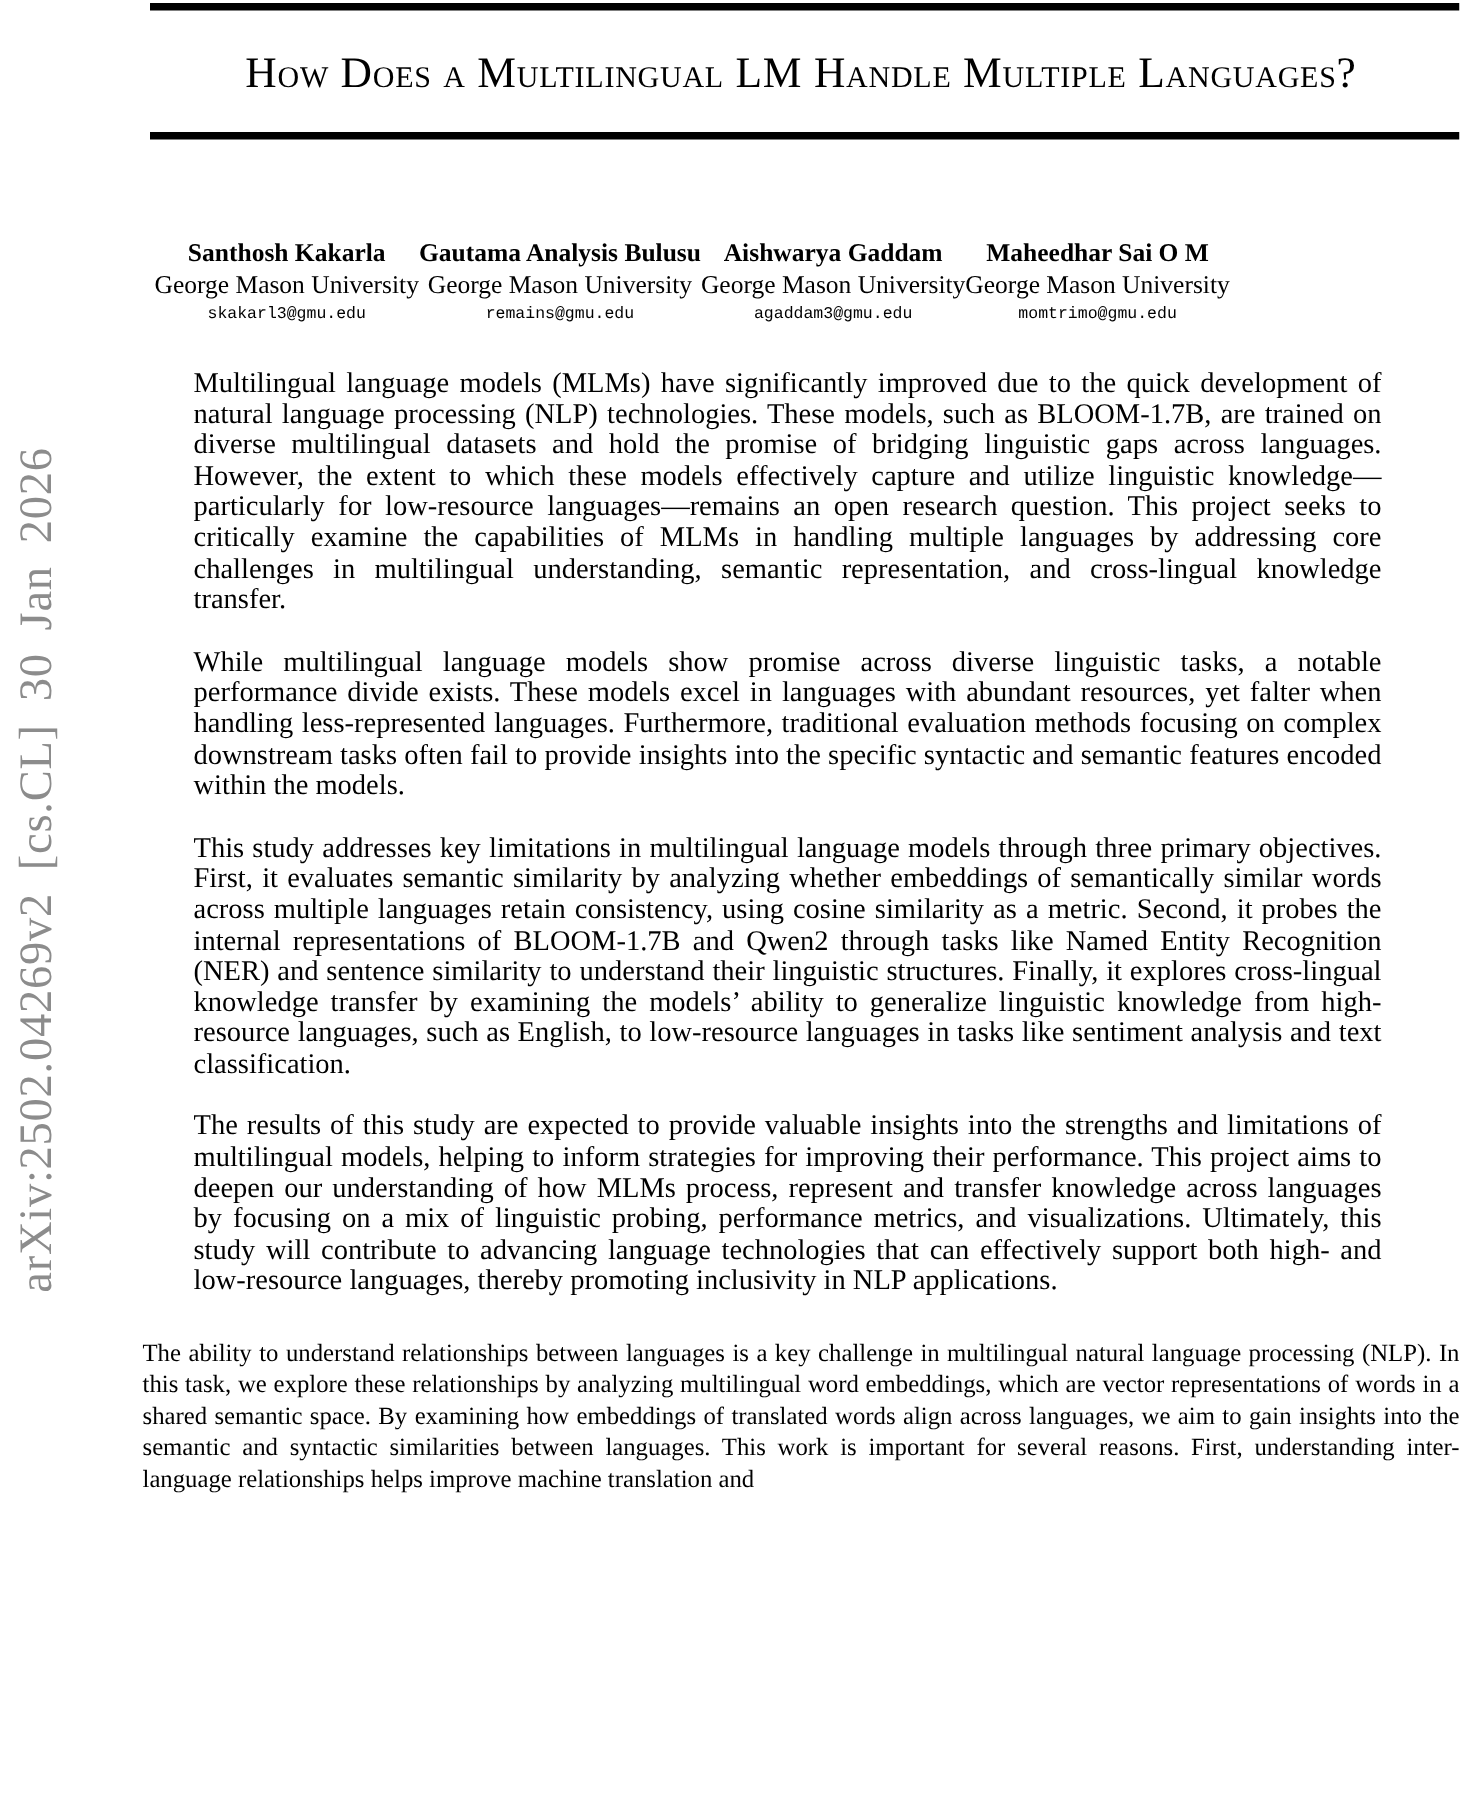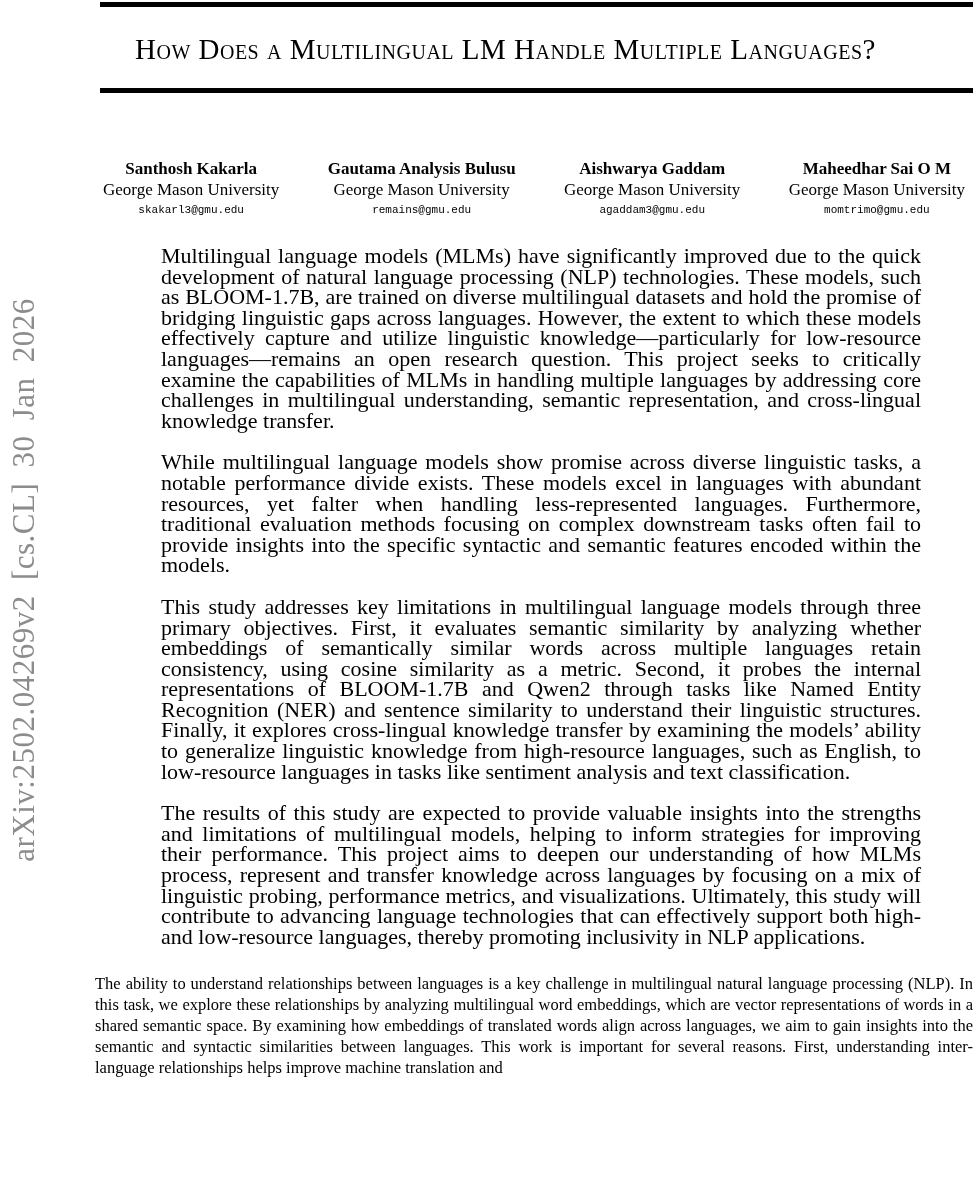--- a/index.html
+++ b/index.html
@@ -32,32 +32,32 @@
   }
   .rule {
     height: 5px;
     background: #000000;
     margin-left: 5px;
   }
   .rule-top { margin-top: 2px; }
   .rule-bottom { margin-top: 17px; }
   .title {
     margin-top: 21px;
-    text-align: left;
+    text-align: center;
     font-variant: small-caps;
     font-size: 29px;
     line-height: 43px;
     font-weight: normal;
     letter-spacing: 0.5px;
     padding: 0 40px;
   }
   .authors {
     margin-top: 65px;
     display: flex;
-    justify-content: space-between;
+    justify-content: flex-start;
     padding: 0 8px;
   }
   .author {
     text-align: center;
   }
   .author .name {
     font-weight: bold;
     font-size: 17px;
     line-height: 21px;
   }
@@ -78,24 +78,24 @@
   .abstract-heading {
     margin-top: 31px;
     text-align: center;
     font-variant: small-caps;
     font-weight: bold;
     font-size: 17.5px;
     letter-spacing: 1.5px;
   }
   .abstract {
     margin-top: 26px;
-    margin-left: 66px;
+    margin-left: 34px;
     margin-right: 52px;
     text-align: justify;
-    font-size: 22px;
+    font-size: 19px;
   }
   .abstract p {
     line-height: 20.6px;
     margin-bottom: 21px;
   }
   .section-heading {
     margin-top: 13px;
     font-size: 19.5px;
     font-weight: bold;
   }

